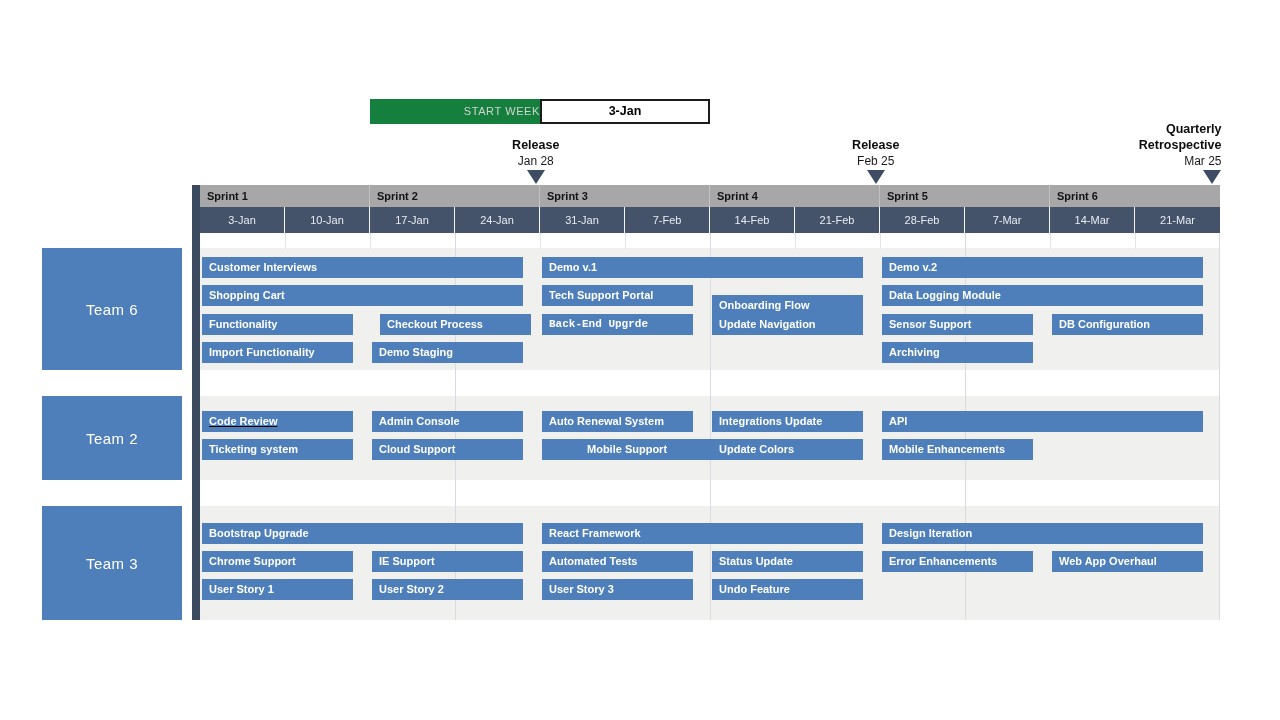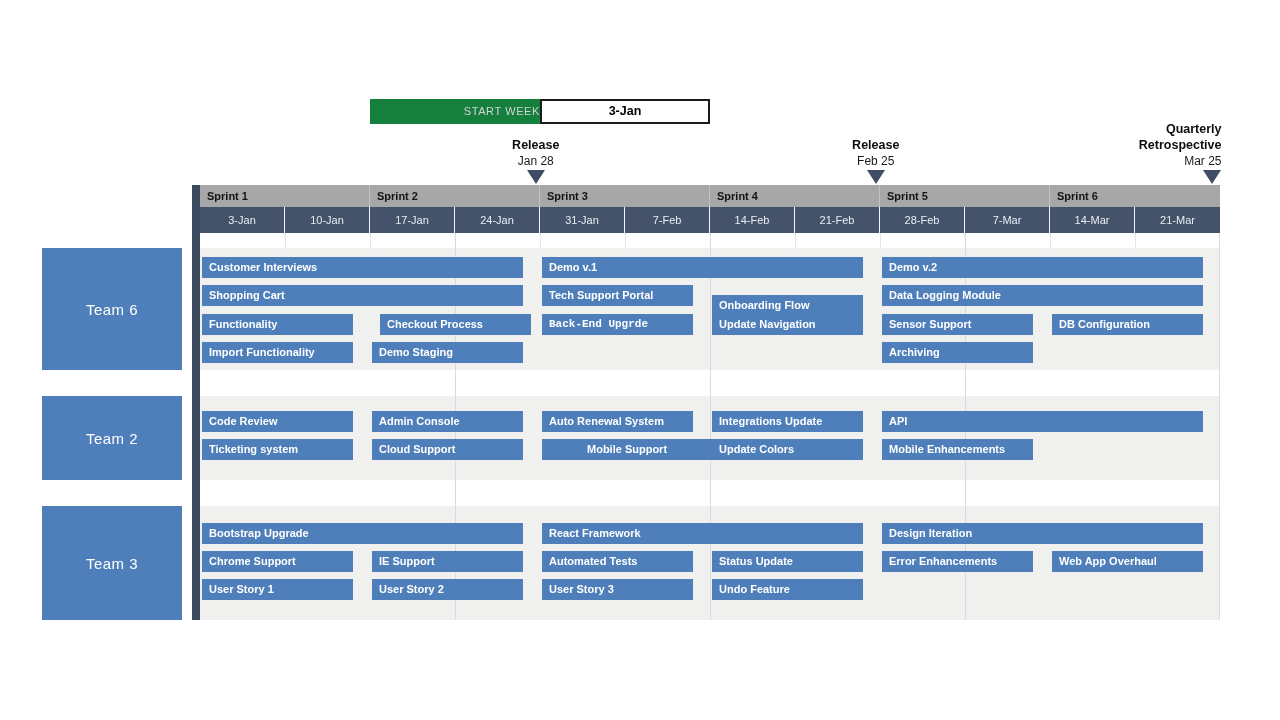--- a/index.html
+++ b/index.html
@@ -144,21 +144,21 @@
   </div>
     <div class="task-bar" style="left: 202px; width: 151px; top: 342px; height: 21px;">
     <span class="task-label">Import Functionality</span>
   </div>
     <div class="task-bar" style="left: 372px; width: 151px; top: 342px; height: 21px;">
     <span class="task-label">Demo Staging</span>
   </div>
     <div class="task-bar" style="left: 882px; width: 151px; top: 342px; height: 21px;">
     <span class="task-label">Archiving</span>
   </div>
-    <div class="task-bar" style="left: 202px; width: 151px; top: 411px; height: 21px;">
+    <div class="task-bar" style="left: 202px; width: 151px; top: 411px; height: 21px; text-decoration: underline;">
     <span class="task-label">Code Review</span>
   </div>
     <div class="task-bar" style="left: 372px; width: 151px; top: 411px; height: 21px;">
     <span class="task-label">Admin Console</span>
   </div>
     <div class="task-bar" style="left: 542px; width: 151px; top: 411px; height: 21px;">
     <span class="task-label">Auto Renewal System</span>
   </div>
     <div class="task-bar" style="left: 712px; width: 151px; top: 411px; height: 21px;">
     <span class="task-label">Integrations Update</span>

